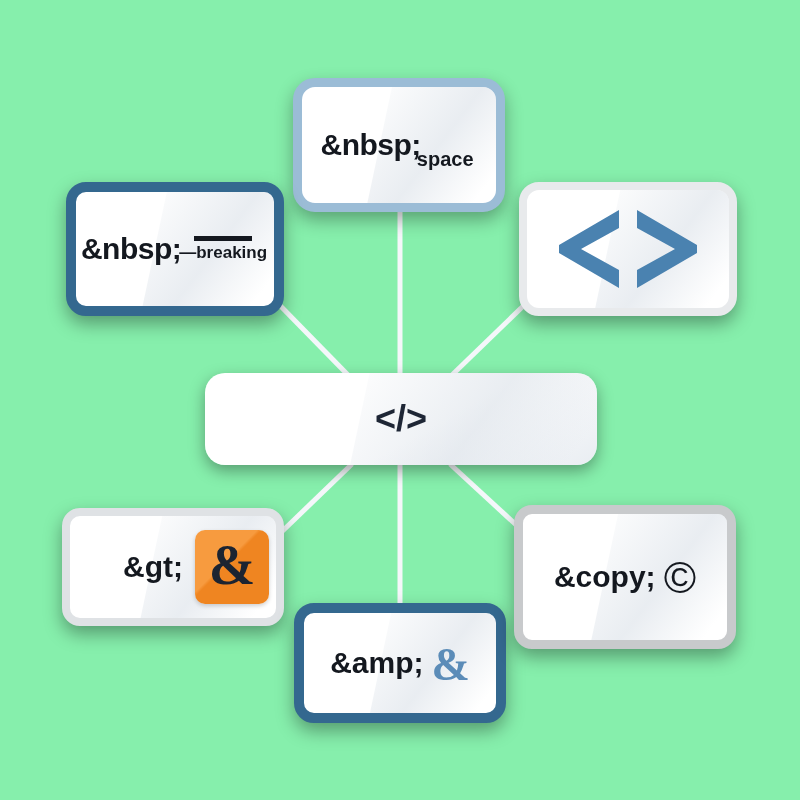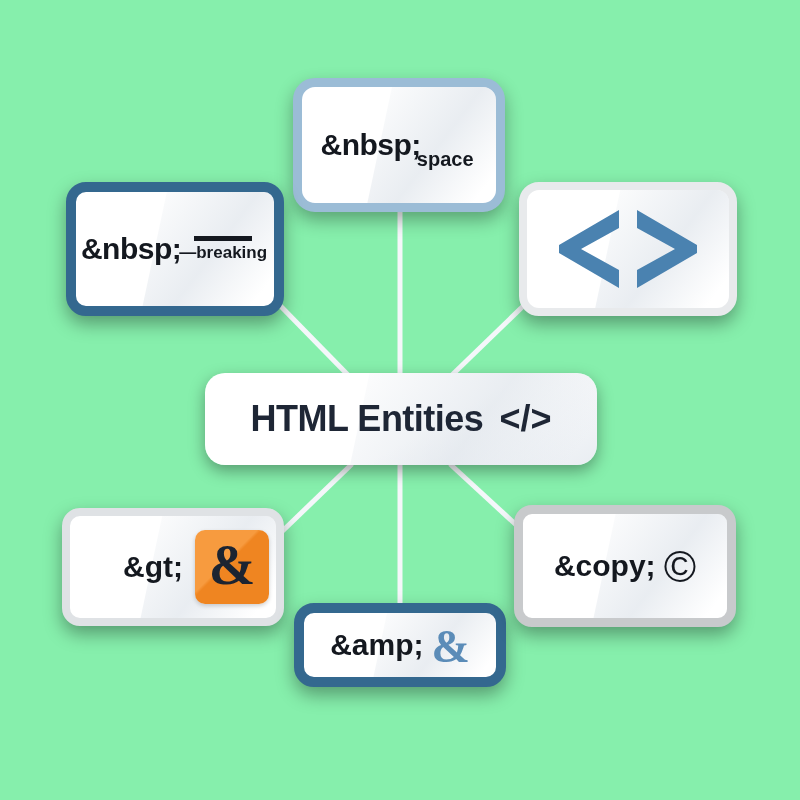--- a/index.html
+++ b/index.html
@@ -190,21 +190,21 @@
     line-height: 1;
     position: relative;
     top: -2px;
   }
 
   
   #node-amp {
     left: 294px;
     top: 603px;
     width: 212px;
-    height: 84px;
+    height: 120px;
     border-radius: 20px;
     border: 10px solid #34688f;
     box-shadow: 0 8px 18px rgba(0,0,0,0.35);
   }
   #node-amp .inner { align-items: center; gap: 8px; }
   .amp-text {
     font-size: 30px;
     font-weight: bold;
     color: #14181f;
   }
@@ -216,21 +216,21 @@
     line-height: 1;
     position: relative;
     top: 2px;
   }
 
   
   #node-copy {
     left: 514px;
     top: 505px;
     width: 222px;
-    height: 122px;
+    height: 144px;
     border-radius: 18px;
     border: 9px solid #c8cacc;
     box-shadow: 0 8px 18px rgba(0,0,0,0.35);
   }
   #node-copy .inner { align-items: center; gap: 8px; }
   .copy-text {
     font-size: 30px;
     font-weight: bold;
     color: #14181f;
   }
@@ -309,18 +309,17 @@
     <div class="sheen"></div>
     <div class="inner">
       <span class="copy-text">&amp;copy;</span>
       <span class="copy-glyph">©</span>
     </div>
   </div>
 
   <div class="node" id="node-center">
     <div class="sheen"></div>
     <div class="inner">
-      <span class="center-title">HTML Entities</span>
       <span class="center-code">&lt;/&gt;</span>
     </div>
   </div>
 
 </div>
 
 </body></html>

